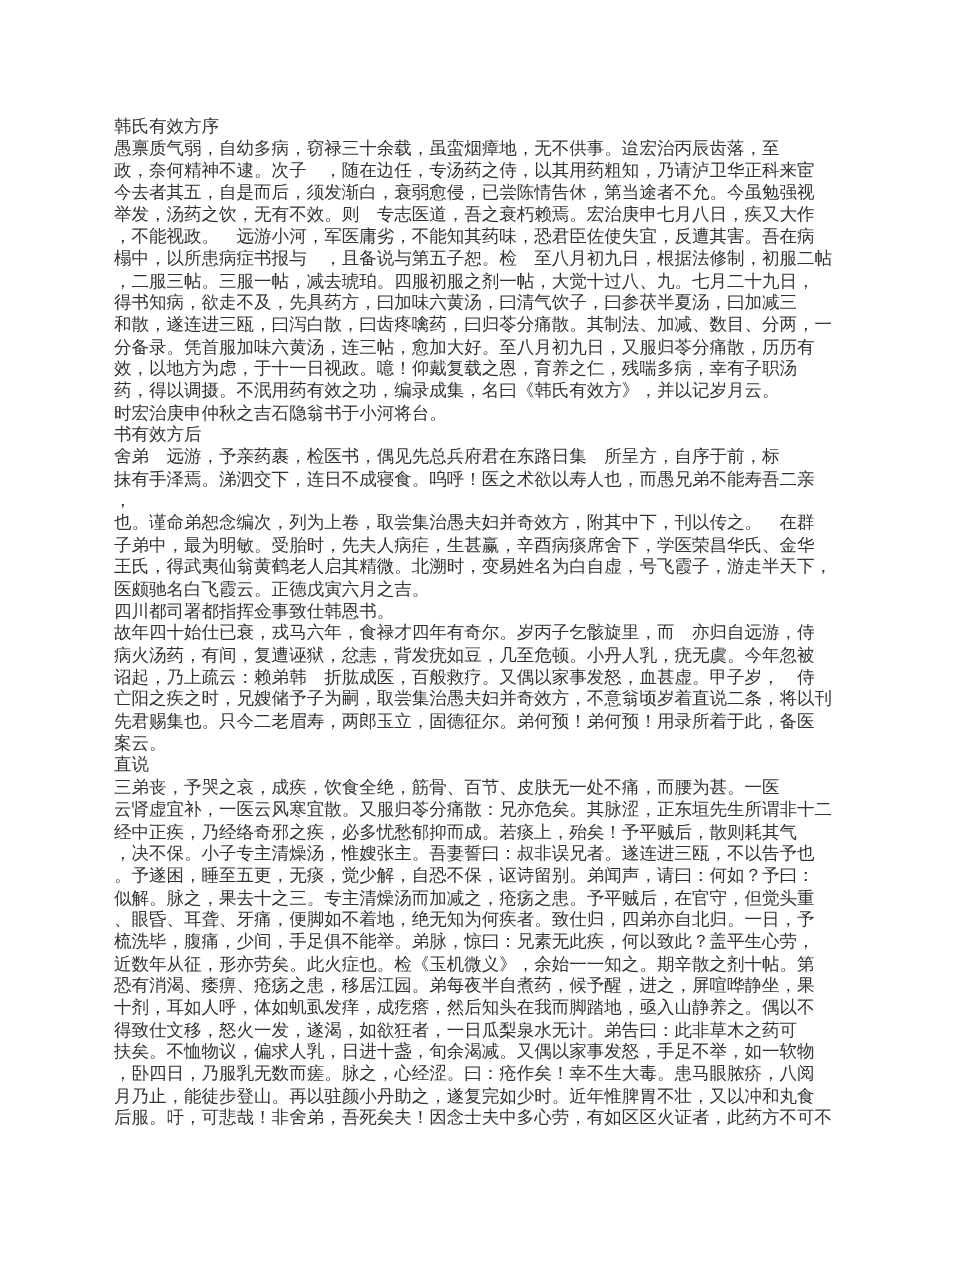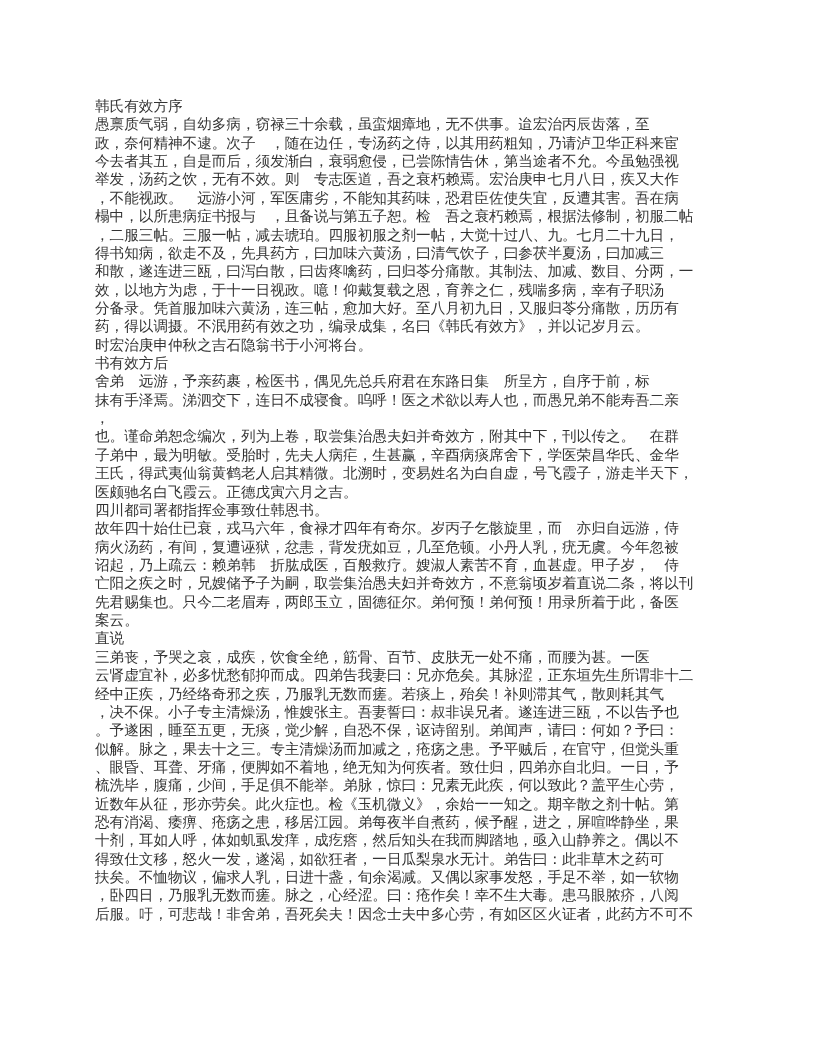--- a/index.html
+++ b/index.html
@@ -40,53 +40,54 @@
 <body>
 
 <div class="page">
   <div class="text-content" id="text-content">
       <div class="text-line">韩氏有效方序</div>
       <div class="text-line">愚禀质气弱，自幼多病，窃禄三十余载，虽蛮烟瘴地，无不供事。迨宏治丙辰齿落，至</div>
       <div class="text-line">政，奈何精神不逮。次子　，随在边任，专汤药之侍，以其用药粗知，乃请泸卫华正科来宦</div>
       <div class="text-line">今去者其五，自是而后，须发渐白，衰弱愈侵，已尝陈情告休，第当途者不允。今虽勉强视</div>
       <div class="text-line">举发，汤药之饮，无有不效。则　专志医道，吾之衰朽赖焉。宏治庚申七月八日，疾又大作</div>
       <div class="text-line">，不能视政。　远游小河，军医庸劣，不能知其药味，恐君臣佐使失宜，反遭其害。吾在病</div>
-      <div class="text-line">榻中，以所患病症书报与　，且备说与第五子恕。检　吾之衰朽赖焉，根据法修制，初服二帖</div>
+      <div class="text-line">榻中，以所患病症书报与　，且备说与第五子恕。检　至八月初九日，根据法修制，初服二帖</div>
       <div class="text-line">，二服三帖。三服一帖，减去琥珀。四服初服之剂一帖，大觉十过八、九。七月二十九日，</div>
       <div class="text-line">得书知病，欲走不及，先具药方，曰加味六黄汤，曰清气饮子，曰参茯半夏汤，曰加减三</div>
       <div class="text-line">和散，遂连进三瓯，曰泻白散，曰齿疼噙药，曰归苓分痛散。其制法、加减、数目、分两，一</div>
+      <div class="text-line">分备录。凭首服加味六黄汤，连三帖，愈加大好。至八月初九日，又服归苓分痛散，历历有</div>
       <div class="text-line">效，以地方为虑，于十一日视政。噫！仰戴复载之恩，育养之仁，残喘多病，幸有子职汤</div>
-      <div class="text-line">分备录。凭首服加味六黄汤，连三帖，愈加大好。至八月初九日，又服归苓分痛散，历历有</div>
       <div class="text-line">药，得以调摄。不泯用药有效之功，编录成集，名曰《韩氏有效方》，并以记岁月云。</div>
       <div class="text-line">时宏治庚申仲秋之吉石隐翁书于小河将台。</div>
       <div class="text-line">书有效方后</div>
       <div class="text-line">舍弟　远游，予亲药裹，检医书，偶见先总兵府君在东路日集　所呈方，自序于前，标</div>
       <div class="text-line">抹有手泽焉。涕泗交下，连日不成寝食。呜呼！医之术欲以寿人也，而愚兄弟不能寿吾二亲</div>
       <div class="text-line">，</div>
       <div class="text-line">也。谨命弟恕念编次，列为上卷，取尝集治愚夫妇并奇效方，附其中下，刊以传之。　在群</div>
       <div class="text-line">子弟中，最为明敏。受胎时，先夫人病疟，生甚赢，辛酉病痰席舍下，学医荣昌华氏、金华</div>
       <div class="text-line">王氏，得武夷仙翁黄鹤老人启其精微。北溯时，变易姓名为白自虚，号飞霞子，游走半天下，</div>
       <div class="text-line">医颇驰名白飞霞云。正德戊寅六月之吉。</div>
       <div class="text-line">四川都司署都指挥佥事致仕韩恩书。</div>
       <div class="text-line">故年四十始仕已衰，戎马六年，食禄才四年有奇尔。岁丙子乞骸旋里，而　亦归自远游，侍</div>
       <div class="text-line">病火汤药，有间，复遭诬狱，忿恚，背发疣如豆，几至危顿。小丹人乳，疣无虞。今年忽被</div>
-      <div class="text-line">诏起，乃上疏云：赖弟韩　折肱成医，百般救疗。嫂淑人素苦不育，血甚虚。甲子岁，　侍</div>
+      <div class="text-line">诏起，乃上疏云：赖弟韩　折肱成医，百般救疗。又偶以家事发怒，血甚虚。甲子岁，　侍</div>
       <div class="text-line">亡阳之疾之时，兄嫂储予子为嗣，取尝集治愚夫妇并奇效方，不意翁顷岁着直说二条，将以刊</div>
       <div class="text-line">先君赐集也。只今二老眉寿，两郎玉立，固德征尔。弟何预！弟何预！用录所着于此，备医</div>
       <div class="text-line">案云。</div>
       <div class="text-line">直说</div>
       <div class="text-line">三弟丧，予哭之哀，成疾，饮食全绝，筋骨、百节、皮肤无一处不痛，而腰为甚。一医</div>
-      <div class="text-line">云肾虚宜补，必多忧愁郁抑而成。四弟告我妻曰：兄亦危矣。其脉涩，正东垣先生所谓非十二</div>
-      <div class="text-line">经中正疾，乃经络奇邪之疾，乃服乳无数而瘥。若痰上，殆矣！补则滞其气，散则耗其气</div>
+      <div class="text-line">云肾虚宜补，一医云风寒宜散。又服归苓分痛散：兄亦危矣。其脉涩，正东垣先生所谓非十二</div>
+      <div class="text-line">经中正疾，乃经络奇邪之疾，必多忧愁郁抑而成。若痰上，殆矣！予平贼后，散则耗其气</div>
       <div class="text-line">，决不保。小子专主清燥汤，惟嫂张主。吾妻誓曰：叔非误兄者。遂连进三瓯，不以告予也</div>
       <div class="text-line">。予遂困，睡至五更，无痰，觉少解，自恐不保，讴诗留别。弟闻声，请曰：何如？予曰：</div>
       <div class="text-line">似解。脉之，果去十之三。专主清燥汤而加减之，疮疡之患。予平贼后，在官守，但觉头重</div>
       <div class="text-line">、眼昏、耳聋、牙痛，便脚如不着地，绝无知为何疾者。致仕归，四弟亦自北归。一日，予</div>
       <div class="text-line">梳洗毕，腹痛，少间，手足俱不能举。弟脉，惊曰：兄素无此疾，何以致此？盖平生心劳，</div>
       <div class="text-line">近数年从征，形亦劳矣。此火症也。检《玉机微义》，余始一一知之。期辛散之剂十帖。第</div>
       <div class="text-line">恐有消渴、痿痹、疮疡之患，移居江园。弟每夜半自煮药，候予醒，进之，屏喧哗静坐，果</div>
       <div class="text-line">十剂，耳如人呼，体如虮虱发痒，成疙瘩，然后知头在我而脚踏地，亟入山静养之。偶以不</div>
       <div class="text-line">得致仕文移，怒火一发，遂渴，如欲狂者，一日瓜梨泉水无计。弟告曰：此非草木之药可</div>
       <div class="text-line">扶矣。不恤物议，偏求人乳，日进十盏，旬余渴减。又偶以家事发怒，手足不举，如一软物</div>
       <div class="text-line">，卧四日，乃服乳无数而瘥。脉之，心经涩。曰：疮作矣！幸不生大毒。患马眼脓疥，八阅</div>
+      <div class="text-line">月乃止，能徒步登山。再以驻颜小丹助之，遂复完如少时。近年惟脾胃不壮，又以冲和丸食</div>
       <div class="text-line">后服。吁，可悲哉！非舍弟，吾死矣夫！因念士夫中多心劳，有如区区火证者，此药方不可不</div>
     </div>
 </div>
 
 </body></html>

